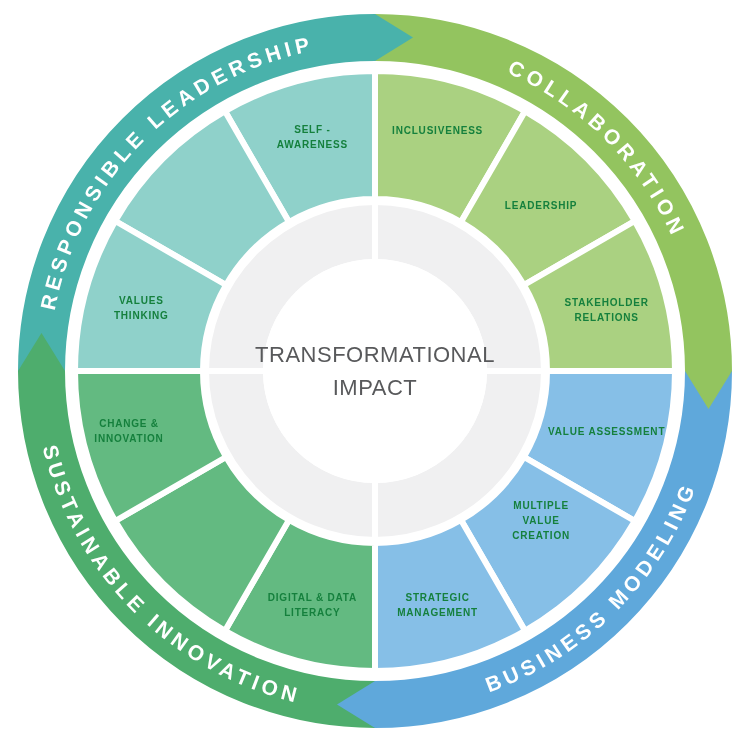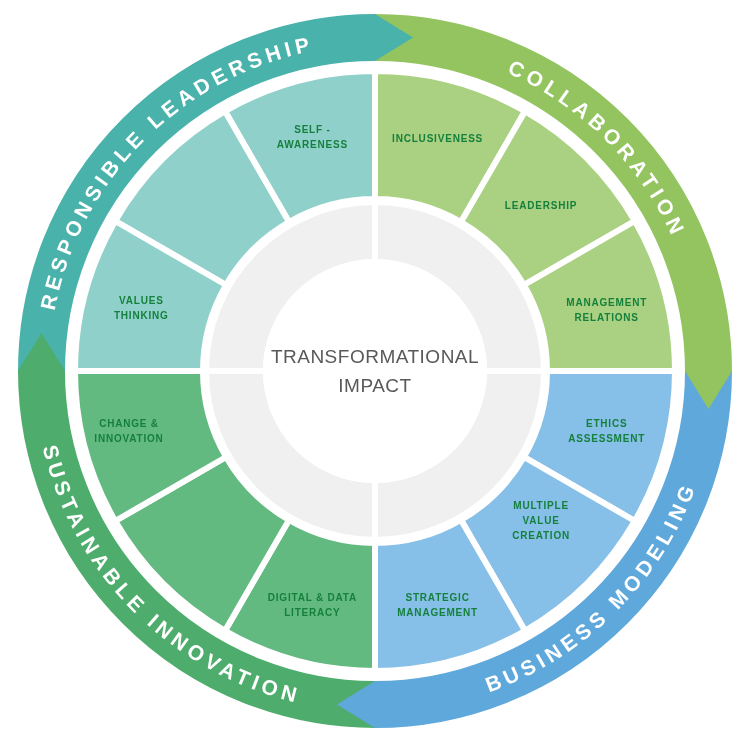--- a/index.html
+++ b/index.html
@@ -9,21 +9,21 @@
   .ring-title{fill:#ffffff;font-family:"Liberation Sans",sans-serif;font-weight:700;font-size:21px;letter-spacing:4.5px;}
   .seg-label{
     position:absolute;transform:translate(-50%,-50%);
     color:#15803d;font-weight:700;font-size:10px;letter-spacing:.8px;
     line-height:1.5;text-align:center;white-space:normal;
   }
   .w95{width:95px;} .w90{width:90px;} .w100{width:100px;} .w110{width:110px;}
   .w120{width:120px;} .w130{width:130px;} .w140{width:140px;} .w150{width:150px;}
   .center-label{
     position:absolute;left:375px;top:371px;transform:translate(-50%,-50%);
-    width:240px;text-align:center;color:#58595b;font-size:19px;
+    width:240px;text-align:center;color:#58595b;font-size:22px;
     letter-spacing:.5px;line-height:1.5;font-weight:400;
   }
 </style>
 </head>
 <body>
 
 <div class="stage">
 
   <svg width="750" height="742" viewBox="0 0 750 742">
     <defs>
@@ -74,25 +74,25 @@
       <textPath href="#arc-br" startOffset="50%" text-anchor="middle">BUSINESS MODELING</textPath>
     </text>
     <text class="ring-title">
       <textPath href="#arc-bl" startOffset="50%" text-anchor="middle">SUSTAINABLE INNOVATION</textPath>
     </text>
   </svg>
 
   <div class="seg-label w110" style="left:312.4px;top:137.3px;">SELF - AWARENESS</div>
   <div class="seg-label w100" style="left:141.3px;top:308.4px;">VALUES THINKING</div>
 
-  <div class="seg-label w140" style="left:437.6px;top:130.3px;margin-top:8px;">INCLUSIVENESS</div>
+  <div class="seg-label w140" style="left:437.6px;top:130.3px;">INCLUSIVENESS</div>
   <div class="seg-label w140" style="left:541.1px;top:204.9px;">LEADERSHIP</div>
-  <div class="seg-label w130" style="left:606.7px;top:310.4px;">MANAGEMENT RELATIONS</div>
+  <div class="seg-label w130" style="left:606.7px;top:310.4px;">STAKEHOLDER RELATIONS</div>
 
-  <div class="seg-label w120" style="left:606.7px;top:430.6px;">ETHICS ASSESSMENT</div>
+  <div class="seg-label w120" style="left:606.7px;top:430.6px;">VALUE ASSESSMENT</div>
   <div class="seg-label w90" style="left:541.1px;top:520px;">MULTIPLE VALUE CREATION</div>
   <div class="seg-label w130" style="left:437.6px;top:604.7px;">STRATEGIC MANAGEMENT</div>
 
   <div class="seg-label w120" style="left:129px;top:430.6px;">CHANGE &amp; INNOVATION</div>
   <div class="seg-label w95" style="left:312.4px;top:604.7px;">DIGITAL &amp; DATA LITERACY</div>
 
   <div class="center-label">TRANSFORMATIONAL IMPACT</div>
 
 </div>
 

